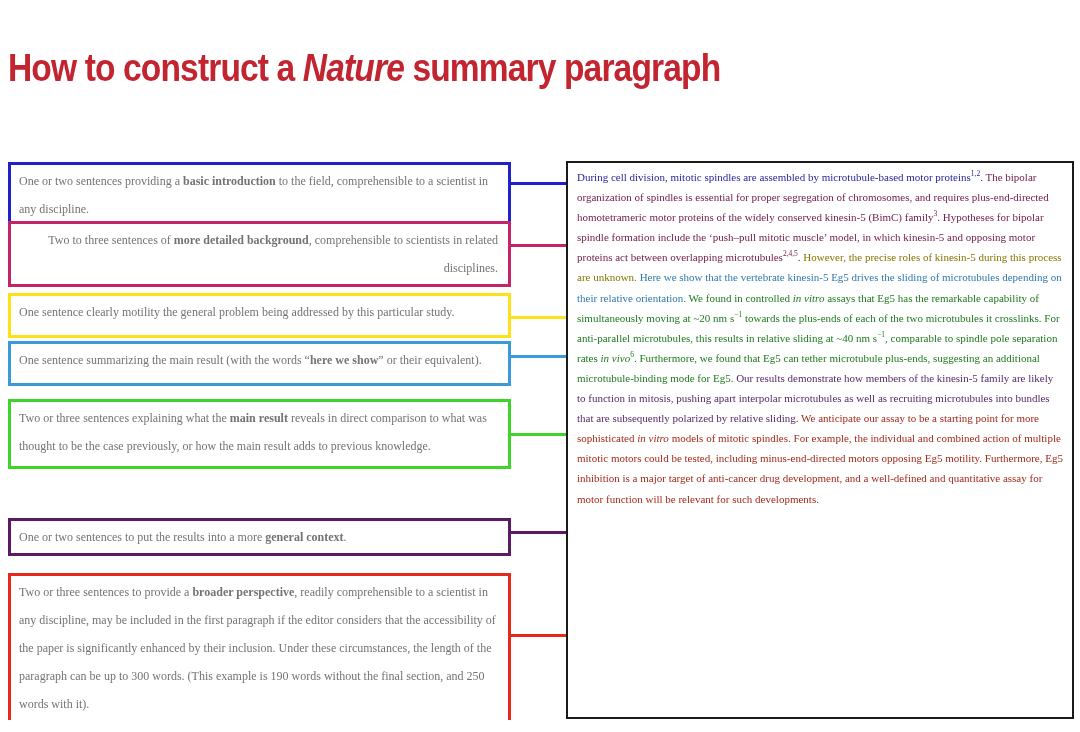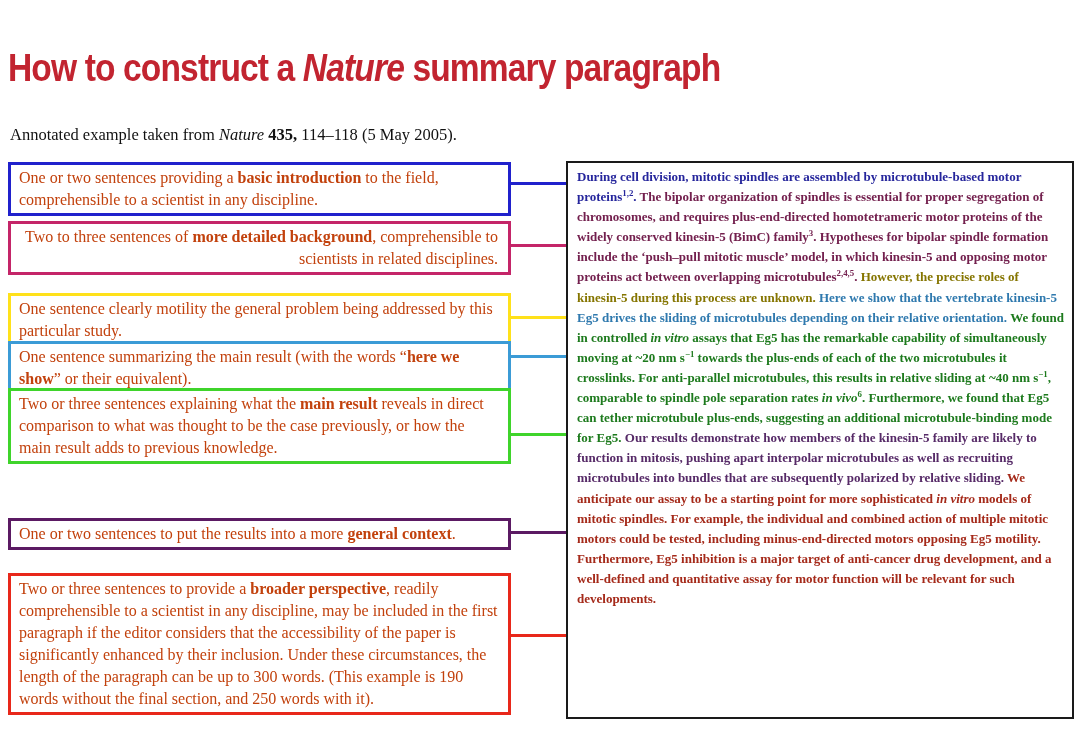--- a/index.html
+++ b/index.html
@@ -25,62 +25,61 @@
     position:absolute;left:10px;top:125px;
     font-size:16.5px;color:#111111;
   }
   .note-box{
     position:absolute;
     left:8px;width:503px;
     box-sizing:border-box;
     border:3px solid #000;
     background:#ffffff;
     padding:2px 10px 2px 8px;
-    font-size:16px;line-height:22px;color:#c2410c;
+    font-size:12px;line-height:28px;color:#737373;
   }
   .connector{
     position:absolute;
     left:509px;width:58px;height:3px;
   }
   #abstract-panel{
     position:absolute;
     left:566px;top:161px;width:508px;height:558px;
     box-sizing:border-box;
     border:2px solid #1a1a1a;
     background:#ffffff;
     padding:4px 8px 4px 9px;
   }
   #abstract-text{
-    font-size:13px;line-height:20.1px;
-    font-weight:700;
+    font-size:11px;line-height:20.1px;
+    font-weight:400;
     text-align:left;
   }
   sup{font-size:68%;line-height:0;vertical-align:super;}
 </style>
 </head>
 <body>
 
 <div id="page">
 
   <h1 id="main-title" style="color: rgb(194, 36, 48);">
     <span>How to construct a </span><span class="t-italic">Nature</span><span> summary paragraph</span>
   </h1>
 
-  <div id="example-caption"><span>Annotated example taken from </span><span style="font-style: italic;">Nature</span><span style="font-weight: bold;"> 435,</span><span> 114–118 (5 May 2005).</span></div>
 
   <div id="annotation-layer">
       <div class="note-box" style="top: 162px; min-height: 44px; border-color: rgb(32, 33, 204);"><span>One or two sentences providing a </span><span style="font-weight: bold;">basic introduction</span><span> to the field, comprehensible to a scientist in any discipline.</span></div>
       <div class="connector" style="top: 182px; background: rgb(32, 33, 204);"></div>
       <div class="note-box" style="top: 221px; min-height: 48px; border-color: rgb(196, 37, 104); text-align: right;"><span>Two to three sentences of </span><span style="font-weight: bold;">more detailed background</span><span>, comprehensible to scientists in related disciplines.</span></div>
       <div class="connector" style="top: 244px; background: rgb(196, 37, 104);"></div>
       <div class="note-box" style="top: 293px; min-height: 45px; border-color: rgb(255, 225, 26);"><span>One sentence clearly motility the </span><span style="font-weight: normal;">general problem</span><span> being addressed by this particular study.</span></div>
       <div class="connector" style="top: 316px; background: rgb(255, 225, 26);"></div>
       <div class="note-box" style="top: 341px; min-height: 45px; border-color: rgb(59, 155, 214);"><span>One sentence summarizing the main result (with the words “</span><span style="font-weight: bold;">here we show</span><span>” or their equivalent).</span></div>
       <div class="connector" style="top: 355px; background: rgb(59, 155, 214);"></div>
-      <div class="note-box" style="top: 388px; min-height: 70px; border-color: rgb(63, 212, 43);"><span>Two or three sentences explaining what the </span><span style="font-weight: bold;">main result</span><span> reveals in direct comparison to what was thought to be the case previously, or how the main result adds to previous knowledge.</span></div>
+      <div class="note-box" style="top: 399px; min-height: 70px; border-color: rgb(63, 212, 43);"><span>Two or three sentences explaining what the </span><span style="font-weight: bold;">main result</span><span> reveals in direct comparison to what was thought to be the case previously, or how the main result adds to previous knowledge.</span></div>
       <div class="connector" style="top: 433px; background: rgb(63, 212, 43);"></div>
       <div class="note-box" style="top: 518px; min-height: 30px; border-color: rgb(91, 26, 99);"><span>One or two sentences to put the results into a more </span><span style="font-weight: bold;">general context</span><span>.</span></div>
       <div class="connector" style="top: 531px; background: rgb(91, 26, 99);"></div>
       <div class="note-box" style="top: 573px; min-height: 134px; border-color: rgb(232, 40, 26);"><span>Two or three sentences to provide a </span><span style="font-weight: bold;">broader perspective</span><span>, readily comprehensible to a scientist in any discipline, may be included in the first paragraph if the editor considers that the accessibility of the paper is significantly enhanced by their inclusion. Under these circumstances, the length of the paragraph can be up to 300 words. (This example is 190 words without the final section, and 250 words with it).</span></div>
       <div class="connector" style="top: 634px; background: rgb(232, 40, 26);"></div>
     </div>
 
   <div id="abstract-panel">
     <div id="abstract-text"><span style="color: rgb(38, 38, 156);"><span>During cell division, mitotic spindles are assembled by microtubule-based motor proteins</span><sup>1,2</sup><span>. </span></span><span style="color: rgb(115, 32, 78);"><span>The bipolar organization of spindles is essential for proper segregation of chromosomes, and requires plus-end-directed homotetrameric motor proteins of the widely conserved kinesin-5 (BimC) family</span><sup>3</sup><span>. Hypotheses for bipolar spindle formation include the ‘push–pull mitotic muscle’ model, in which kinesin-5 and opposing motor proteins act between overlapping microtubules</span><sup>2,4,5</sup><span>. </span></span><span style="color: rgb(133, 117, 0);"><span>However, the precise roles of kinesin-5 during this process are unknown. </span></span><span style="color: rgb(47, 121, 174);"><span>Here we show that the vertebrate kinesin-5 Eg5 drives the sliding of microtubules depending on their relative orientation. </span></span><span style="color: rgb(29, 122, 29);"><span>We found in controlled </span><span style="font-style: italic;">in vitro</span><span> assays that Eg5 has the remarkable capability of simultaneously moving at ~20 nm s</span><sup>−1</sup><span> towards the plus-ends of each of the two microtubules it crosslinks. For anti-parallel microtubules, this results in relative sliding at ~40 nm s</span><sup>−1</sup><span>, comparable to spindle pole separation rates </span><span style="font-style: italic;">in vivo</span><sup>6</sup><span>. Furthermore, we found that Eg5 can tether microtubule plus-ends, suggesting an additional microtubule-binding mode for Eg5. </span></span><span style="color: rgb(86, 42, 103);"><span>Our results demonstrate how members of the kinesin-5 family are likely to function in mitosis, pushing apart interpolar microtubules as well as recruiting microtubules into bundles that are subsequently polarized by relative sliding. </span></span><span style="color: rgb(165, 42, 26);"><span>We anticipate our assay to be a starting point for more sophisticated </span><span style="font-style: italic;">in vitro</span><span> models of mitotic spindles. For example, the individual and combined action of multiple mitotic motors could be tested, including minus-end-directed motors opposing Eg5 motility. Furthermore, Eg5 inhibition is a major target of anti-cancer drug development, and a well-defined and quantitative assay for motor function will be relevant for such developments.</span></span></div>
   </div>

